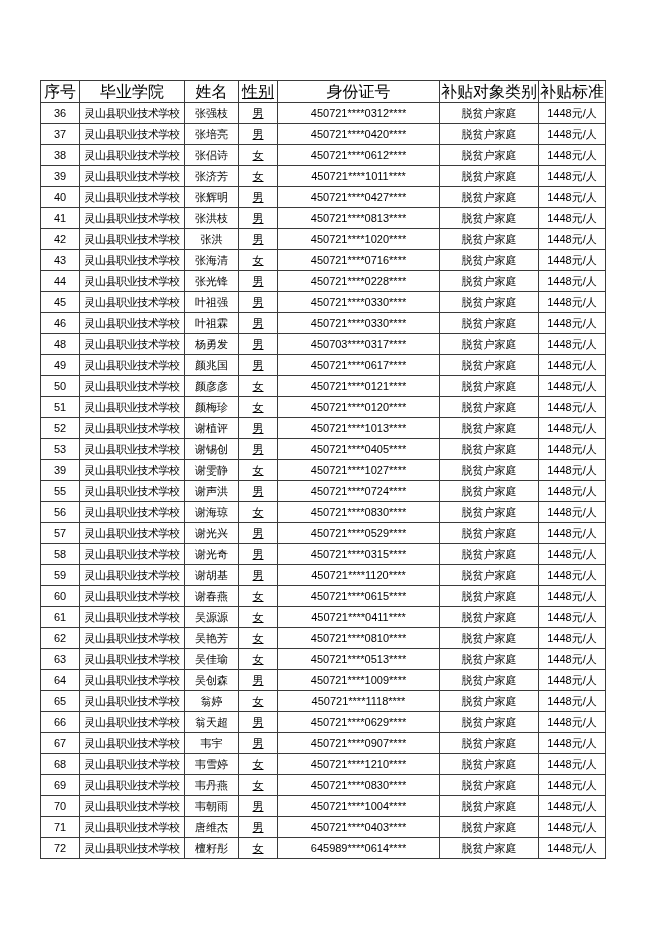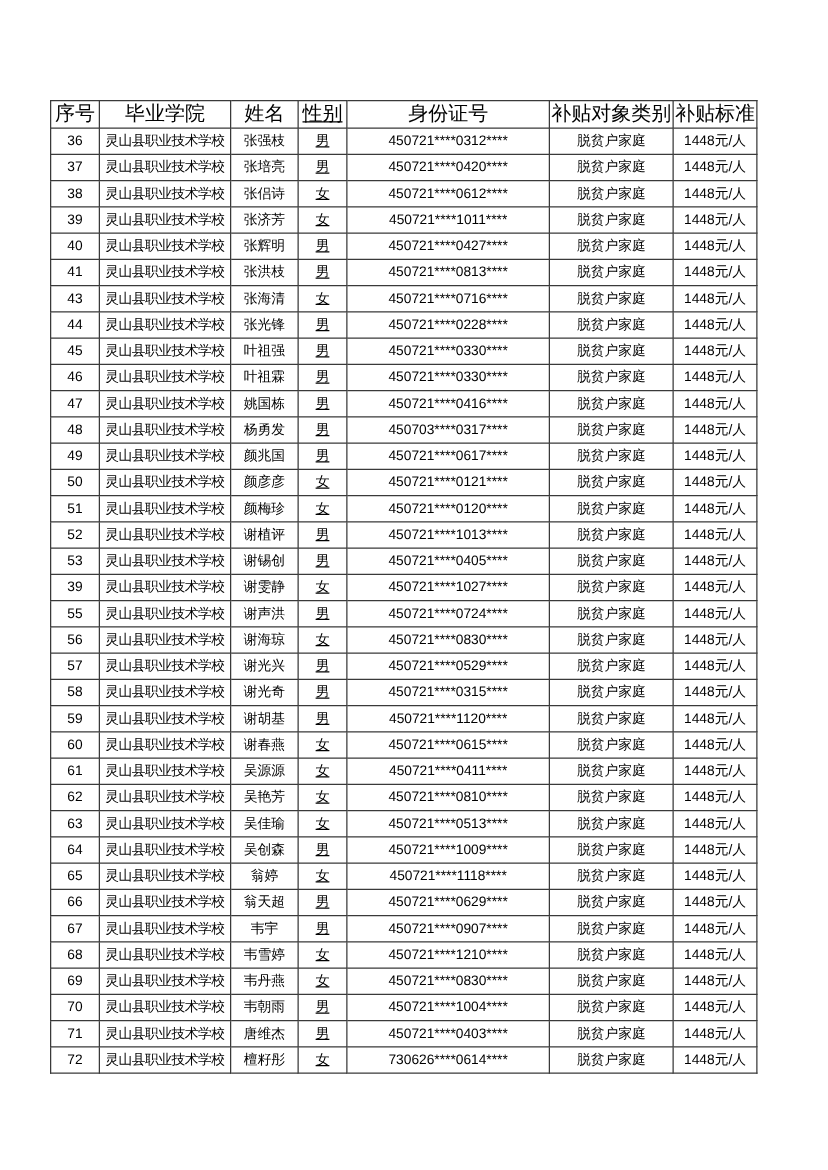--- a/index.html
+++ b/index.html
@@ -113,20 +113,29 @@
         <tr>
           <td class="col-0">41</td>
           <td class="col-1">灵山县职业技术学校</td>
           <td class="col-2">张洪枝</td>
           <td class="col-3">男</td>
           <td class="col-4">450721****0813****</td>
           <td class="col-5">脱贫户家庭</td>
           <td class="col-6">1448元/人</td>
         </tr>
         <tr>
+          <td class="col-0">42</td>
+          <td class="col-1">灵山县职业技术学校</td>
+          <td class="col-2">张洪</td>
+          <td class="col-3">男</td>
+          <td class="col-4">450721****1020****</td>
+          <td class="col-5">脱贫户家庭</td>
+          <td class="col-6">1448元/人</td>
+        </tr>
+        <tr>
           <td class="col-0">43</td>
           <td class="col-1">灵山县职业技术学校</td>
           <td class="col-2">张海清</td>
           <td class="col-3">女</td>
           <td class="col-4">450721****0716****</td>
           <td class="col-5">脱贫户家庭</td>
           <td class="col-6">1448元/人</td>
         </tr>
         <tr>
           <td class="col-0">44</td>
@@ -149,29 +158,20 @@
         <tr>
           <td class="col-0">46</td>
           <td class="col-1">灵山县职业技术学校</td>
           <td class="col-2">叶祖霖</td>
           <td class="col-3">男</td>
           <td class="col-4">450721****0330****</td>
           <td class="col-5">脱贫户家庭</td>
           <td class="col-6">1448元/人</td>
         </tr>
         <tr>
-          <td class="col-0">47</td>
-          <td class="col-1">灵山县职业技术学校</td>
-          <td class="col-2">姚国栋</td>
-          <td class="col-3">男</td>
-          <td class="col-4">450721****0416****</td>
-          <td class="col-5">脱贫户家庭</td>
-          <td class="col-6">1448元/人</td>
-        </tr>
-        <tr>
           <td class="col-0">48</td>
           <td class="col-1">灵山县职业技术学校</td>
           <td class="col-2">杨勇发</td>
           <td class="col-3">男</td>
           <td class="col-4">450703****0317****</td>
           <td class="col-5">脱贫户家庭</td>
           <td class="col-6">1448元/人</td>
         </tr>
         <tr>
           <td class="col-0">49</td>
@@ -378,19 +378,19 @@
           <td class="col-3">男</td>
           <td class="col-4">450721****0403****</td>
           <td class="col-5">脱贫户家庭</td>
           <td class="col-6">1448元/人</td>
         </tr>
         <tr>
           <td class="col-0">72</td>
           <td class="col-1">灵山县职业技术学校</td>
           <td class="col-2">檀籽彤</td>
           <td class="col-3">女</td>
-          <td class="col-4">730626****0614****</td>
+          <td class="col-4">645989****0614****</td>
           <td class="col-5">脱贫户家庭</td>
           <td class="col-6">1448元/人</td>
         </tr>
       </tbody>
   </table>
 </div>
 
 </body></html>

